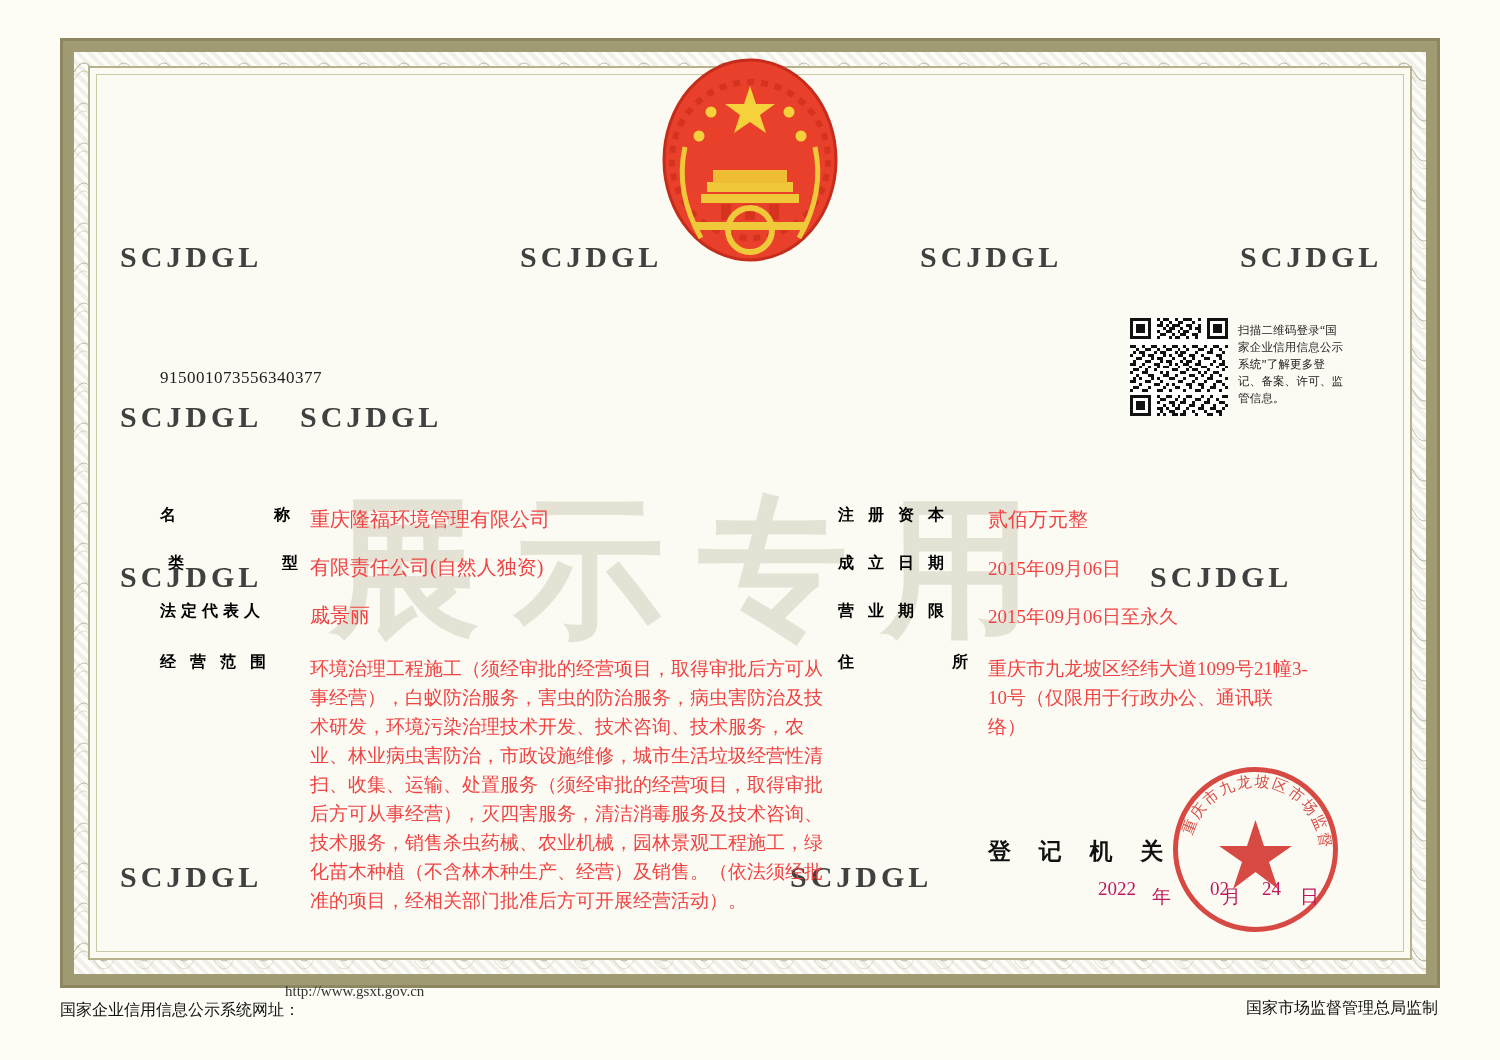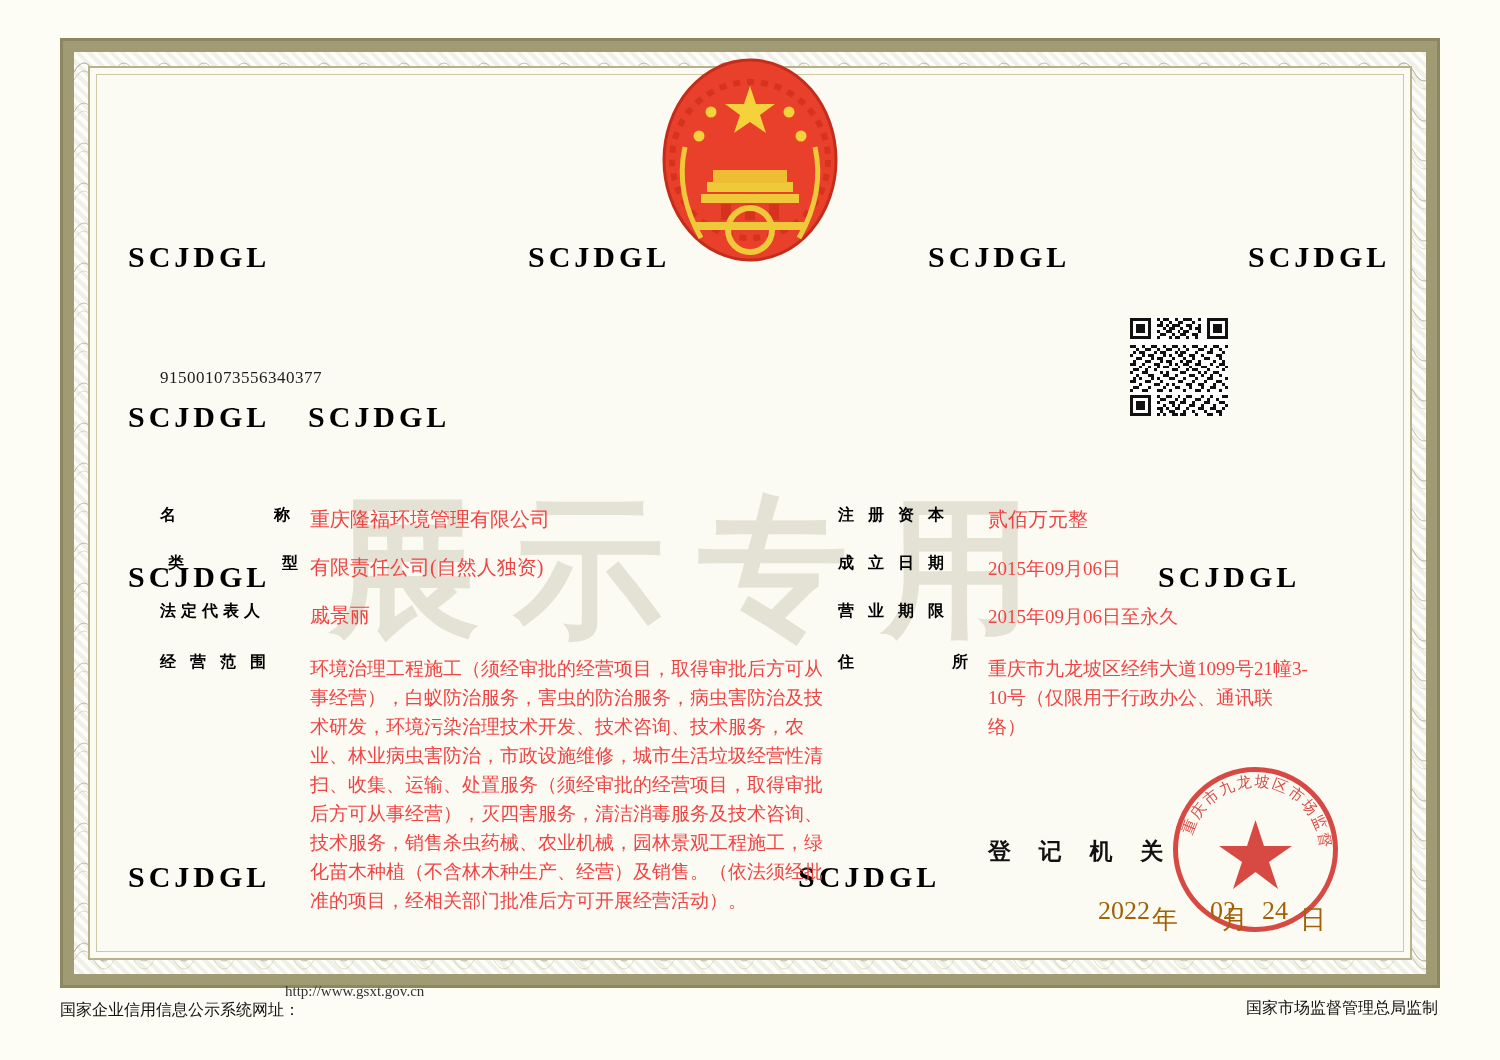--- a/index.html
+++ b/index.html
@@ -61,25 +61,24 @@
     pointer-events: none;
     opacity: 0.55;
   }
 
   
   .wm-tile {
     position: absolute;
     font-family: "Liberation Serif", serif;
     font-size: 30px;
     letter-spacing: 4px;
-    color: #000000;
+    color: #404040;
     white-space: nowrap;
     pointer-events: none;
     font-weight: bold;
-    margin-left: 8px;
   }
   .big-watermark {
     position: absolute;
     left: 330px;
     top: 470px;
     font-size: 150px;
     font-weight: bold;
     letter-spacing: 34px;
     color: rgba(190,186,166,0.38);
     font-family: "Liberation Sans", sans-serif;
@@ -185,23 +184,22 @@
     left: 988px;
     top: 836px;
     font-size: 23px;
     font-weight: bold;
     letter-spacing: 11px;
     color: #111;
   }
   .reg-date {
     position: absolute;
     top: 878px;
-    font-size: 26px;
-    color: #a16207;
-    margin-top: 18px;
+    font-size: 19px;
+    color: #be185d;
   }
 
   
   .footer-url {
     position: absolute;
     left: 285px;
     top: 983px;
     font-size: 15px;
     color: #333;
     font-family: "Liberation Serif", serif;
@@ -507,20 +505,21 @@
         <rect x="29" y="31" width="2" height="1"></rect>
       <rect x="9" y="32" width="1" height="1"></rect>
         <rect x="11" y="32" width="1" height="1"></rect>
         <rect x="14" y="32" width="2" height="1"></rect>
         <rect x="17" y="32" width="2" height="1"></rect>
         <rect x="22" y="32" width="1" height="1"></rect>
         <rect x="26" y="32" width="2" height="1"></rect>
         <rect x="30" y="32" width="1" height="1"></rect>
     </g>
   </svg>
+  <div class="qr-note">扫描二维码登录“国家企业信用信息公示系统”了解更多登记、备案、许可、监管信息。</div>
 
   <div class="f-label sp2" style="left:160px; top:505px;">名　　称</div>
   <div class="f-value" style="left:310px; top:506px;">重庆隆福环境管理有限公司</div>
 
   <div class="f-label sp2" style="left:160px; top:553px;margin-left:8px;">类　　型</div>
   <div class="f-value" style="left:310px; top:554px;">有限责任公司(自然人独资)</div>
 
   <div class="f-label sp3" style="left:160px; top:601px;">法定代表人</div>
   <div class="f-value" style="left:310px; top:602px;">戚景丽</div>
 

